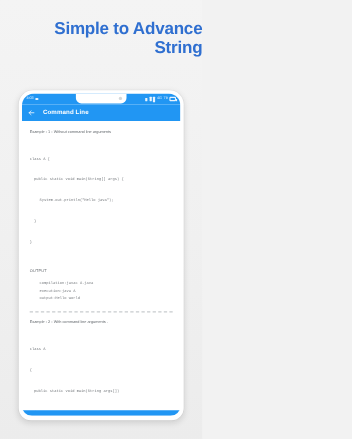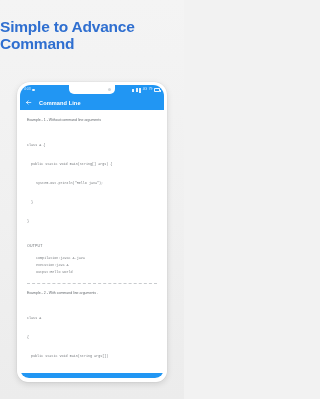--- a/index.html
+++ b/index.html
@@ -11,21 +11,21 @@
   }
   .screenshot {
     position:relative;
     width:184px; height:399px;
     background:linear-gradient(180deg,#f4f4f4 0%,#f0f0f0 55%,#ececec 100%);
   }
   
   .heading {
     position:absolute;
     top:18px; left:0; right:0;
-    text-align:left;
+    text-align:right;
     color:#2f6fd0;
     font-weight:bold;
     font-size:15.5px;
     line-height:17px;
     letter-spacing:-0.2px;
   }
   .heading .l2 { display:block; }
   
   .phone {
     position:absolute;
@@ -167,21 +167,21 @@
     border-radius:0 0 3px 3px;
   }
 </style>
 </head>
 <body>
 
 <div class="screenshot">
 
   <div class="heading">
     <span>Simple to Advance</span>
-    <span class="l2">Command</span>
+    <span class="l2">String</span>
   </div>
 
   <div class="phone">
     <div class="phone-screen">
 
       <div class="statusbar">
         <div class="sb-left">
           <span class="sb-text">4:03</span>
           <span class="sb-dot"></span>
         </div>

